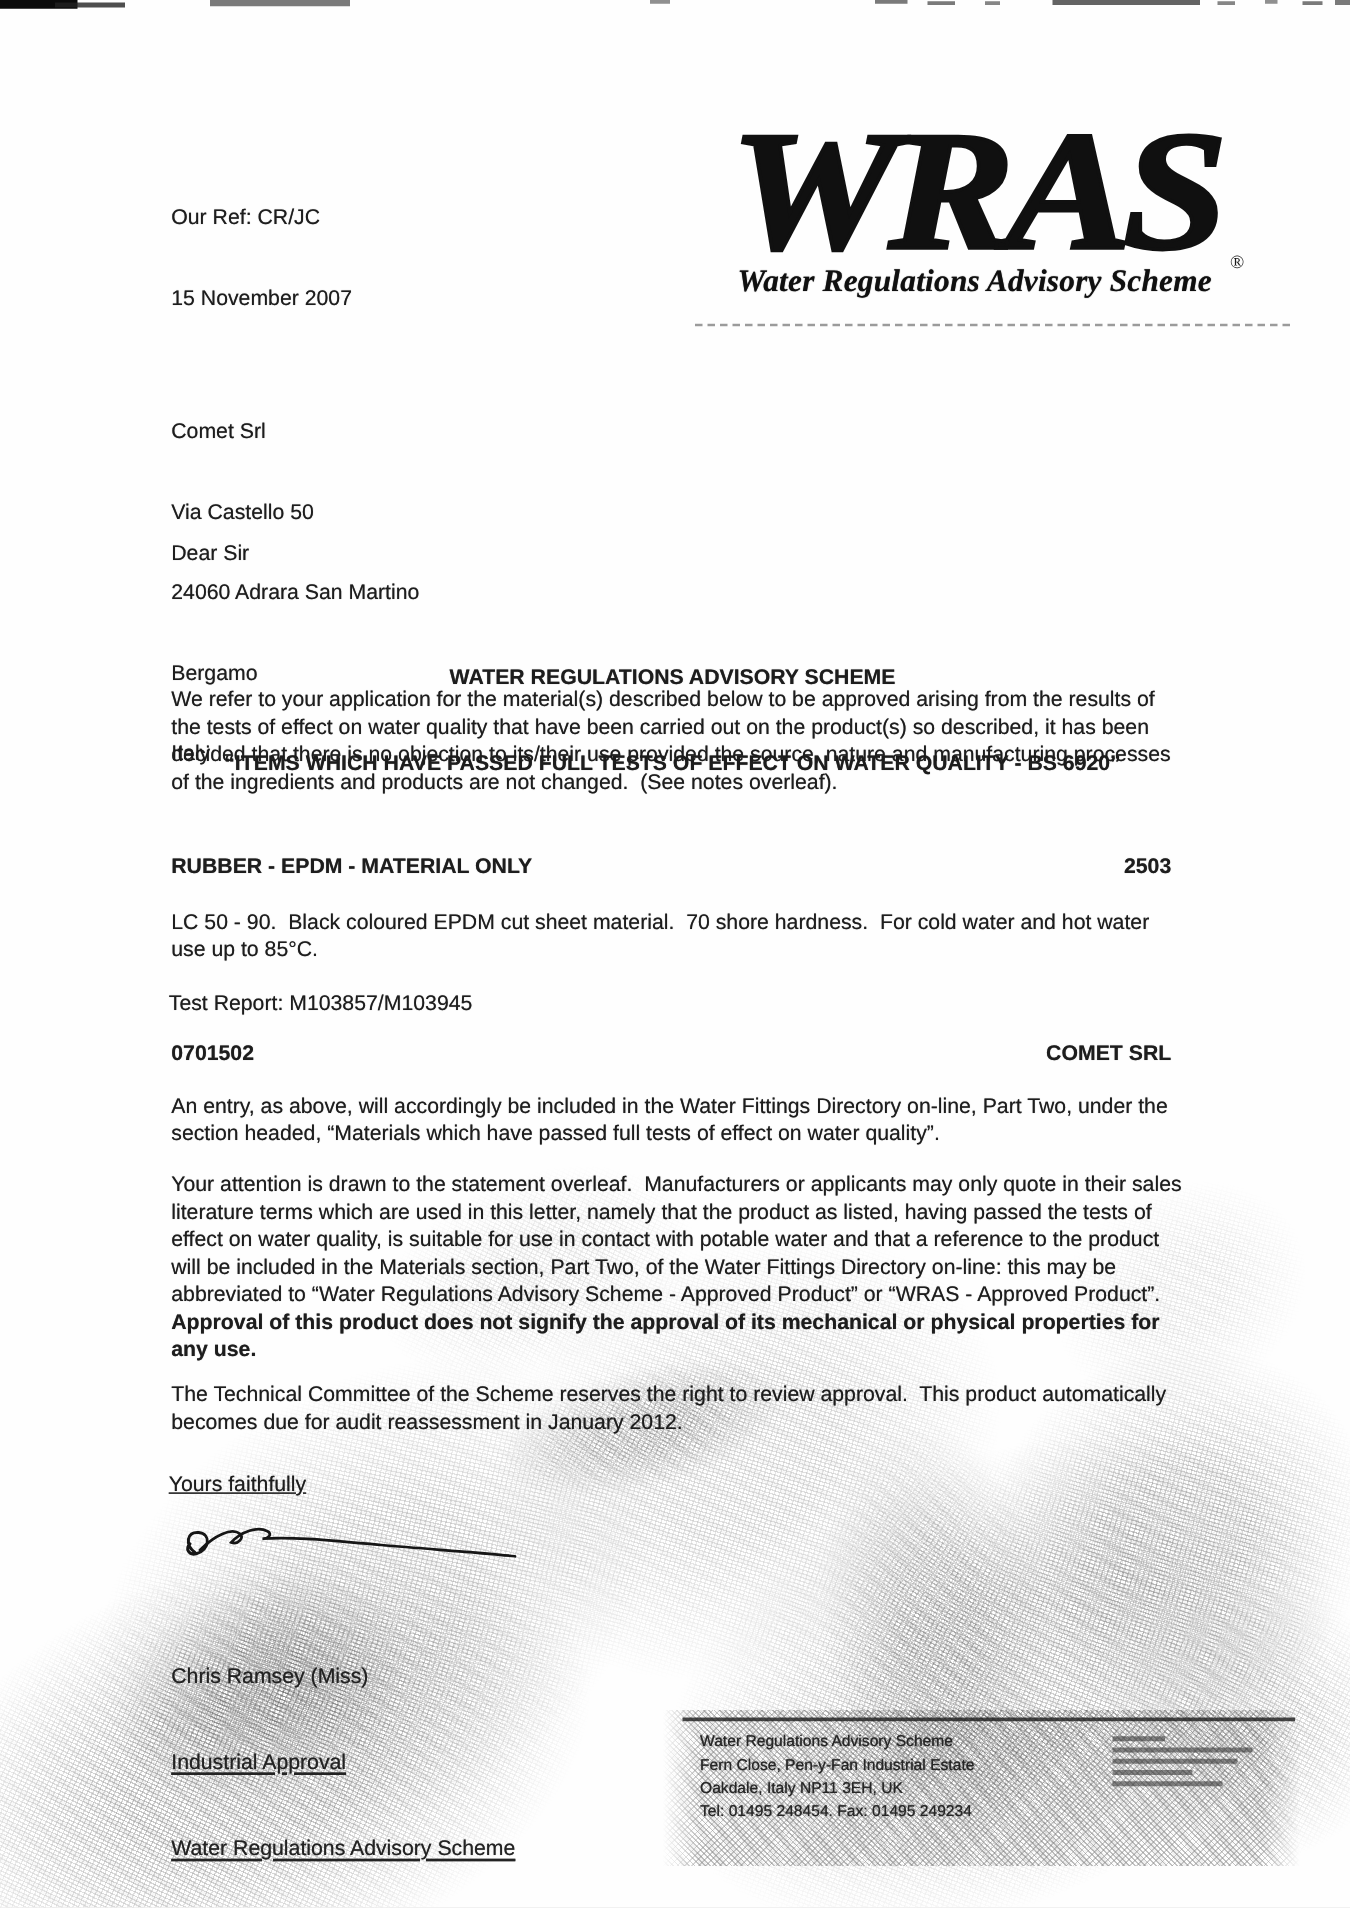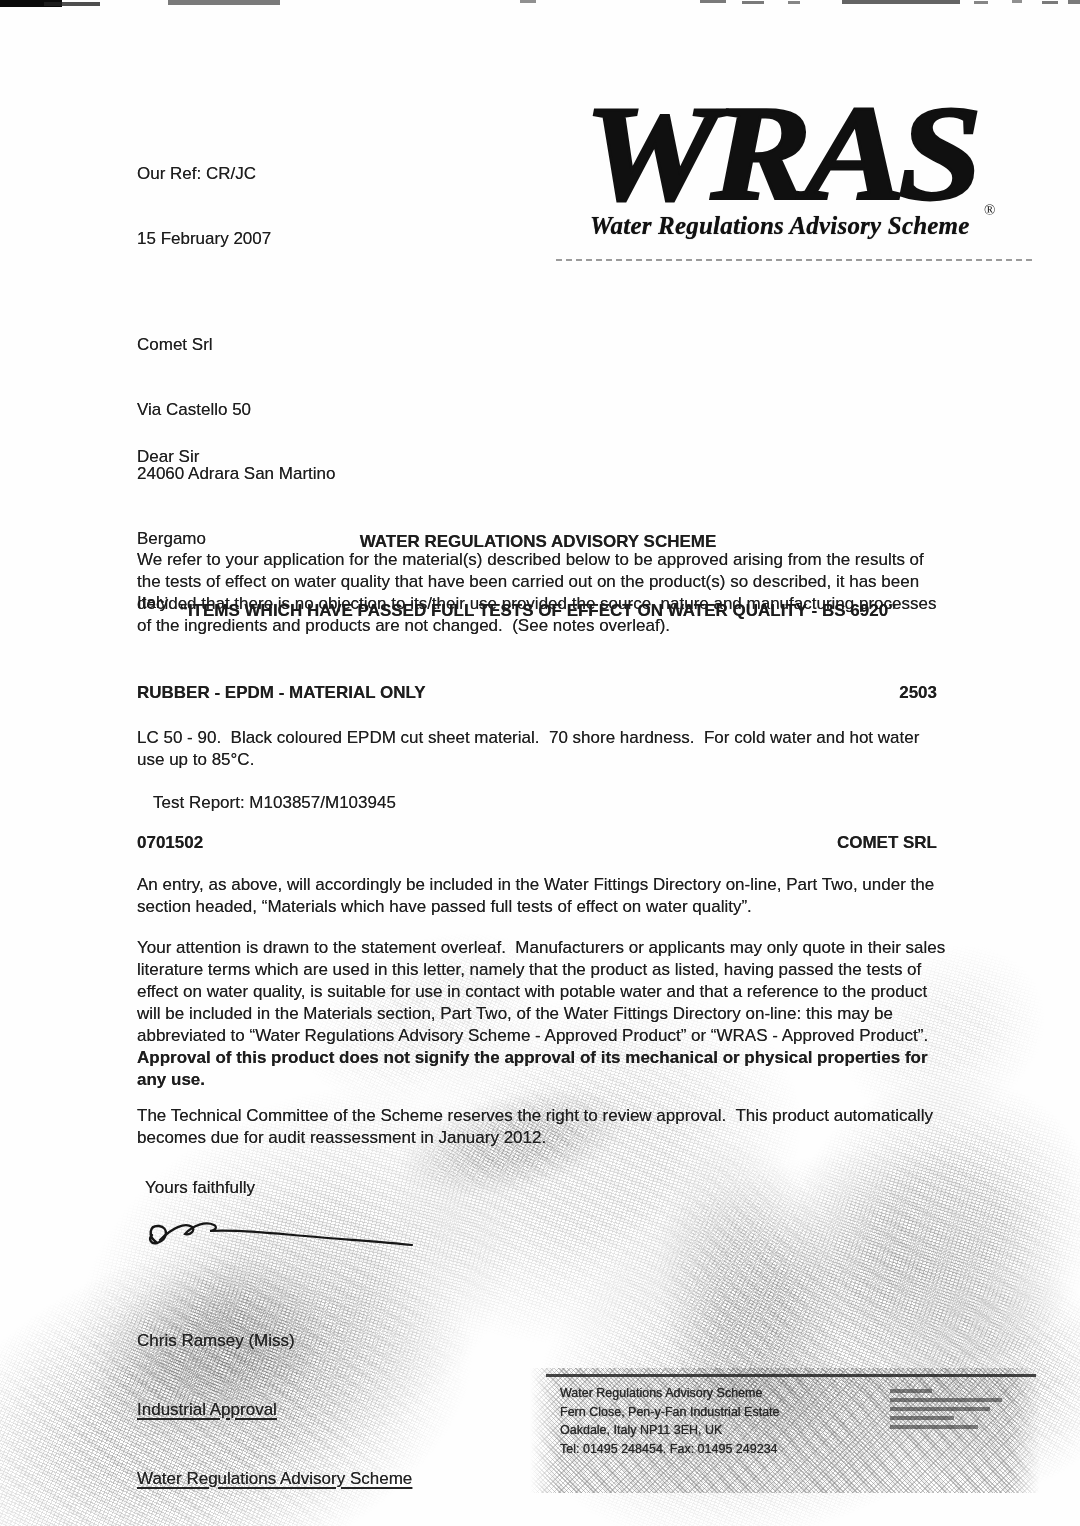--- a/index.html
+++ b/index.html
@@ -142,60 +142,60 @@
   <div class="content">
 
     <div class="logo-wras">
       <span class="logo-acronym">WRAS</span>
       <span class="logo-reg">®</span>
       <div class="logo-tagline">Water Regulations Advisory Scheme</div>
     </div>
     <div class="logo-rule"></div>
 
     <div class="t" style="left:137px;top:163px;">Our Ref: CR/JC</div>
-    <div class="t" style="left:137px;top:228px;">15 February 2007</div>
+    <div class="t" style="left:137px;top:228px;">15 November 2007</div>
 
     <div class="t" style="left:137px;top:291px;line-height:21.5px;">
       <div>Comet Srl</div>
       <div>Via Castello 50</div>
       <div>24060 Adrara San Martino</div>
       <div>Bergamo</div>
       <div>Italy</div>
     </div>
 
-    <div class="t" style="left:137px;top:446px;">Dear Sir</div>
+    <div class="t" style="left:137px;top:432px;">Dear Sir</div>
 
     <div class="t b center" style="left:137px;top:484px;width:802px;line-height:23px;">
       <div>WATER REGULATIONS ADVISORY SCHEME</div>
       <div>“ITEMS WHICH HAVE PASSED FULL TESTS OF EFFECT ON WATER QUALITY - BS 6920”</div>
     </div>
 
     <div class="t w805" style="left:137px;top:549px;">We refer to your application for the material(s) described below to be approved arising from the results of the tests of effect on water quality that have been carried out on the product(s) so described, it has been decided that there is no objection to its/their use provided the source, nature and manufacturing processes of the ingredients and products are not changed.  (See notes overleaf).</div>
 
     <div class="t b row" style="left:137px;top:682px;">
       <span>RUBBER - EPDM - MATERIAL ONLY</span>
       <span>2503</span>
     </div>
 
     <div class="t w805" style="left:137px;top:727px;">LC 50 - 90.  Black coloured EPDM cut sheet material.  70 shore hardness.  For cold water and hot water use up to 85°C.</div>
 
-    <div class="t" style="left:153px;top:792px;">Test Report: M103857/M103945</div>
+    <div class="t" style="left:135px;top:792px;">Test Report: M103857/M103945</div>
 
     <div class="t b row" style="left:137px;top:832px;align-items:center;">
       <span>0701502</span>
       <span>COMET SRL</span>
     </div>
 
     <div class="t" style="left:137px;top:874px;width:810px;">An entry, as above, will accordingly be included in the Water Fittings Directory on-line, Part Two, under the section headed, “Materials which have passed full tests of effect on water quality”.</div>
 
     <div class="t" style="left:137px;top:937px;width:810px;"><span>Your attention is drawn to the statement overleaf.  Manufacturers or applicants may only quote in their sales literature terms which are used in this letter, namely that the product as listed, having passed the tests of effect on water quality, is suitable for use in contact with potable water and that a reference to the product will be included in the Materials section, Part Two, of the Water Fittings Directory on-line: this may be abbreviated to “Water Regulations Advisory Scheme - Approved Product” or “WRAS - Approved Product”.  </span><span class="b">Approval of this product does not signify the approval of its mechanical or physical properties for any use.</span></div>
 
     <div class="t" style="left:137px;top:1105px;width:810px;">The Technical Committee of the Scheme reserves the right to review approval.  This product automatically becomes due for audit reassessment in January 2012.</div>
 
-    <div class="t" style="left:145px;top:1177px;">Yours faithfully</div>
+    <div class="t" style="left:135px;top:1177px;text-decoration:underline;">Yours faithfully</div>
 
     <svg style="position:absolute;left:140px;top:1210px;" width="290" height="56" viewBox="0 0 290 56">
       <path d="M16,32 C8,26 9,15 19,16 C29,17 28,30 17,33 C11,34.5 8,29 12,25" fill="none" stroke="#161616" stroke-width="2.4" stroke-linecap="round"></path>
       <path d="M20,30 C32,18 45,12 52,17 C56,20 50,26 45,24 C53,15 66,11 74,15 C78,17 75,21 70,21
                C95,19 130,23 165,26 C205,29.5 245,32 272,35" fill="none" stroke="#161616" stroke-width="2.2" stroke-linecap="round"></path>
     </svg>
 
     <div class="t sig-name" style="left:137px;top:1283px;line-height:23px;color:#232323;">
       <div>Chris Ramsey (Miss)</div>
       <div class="u">Industrial Approval</div>

